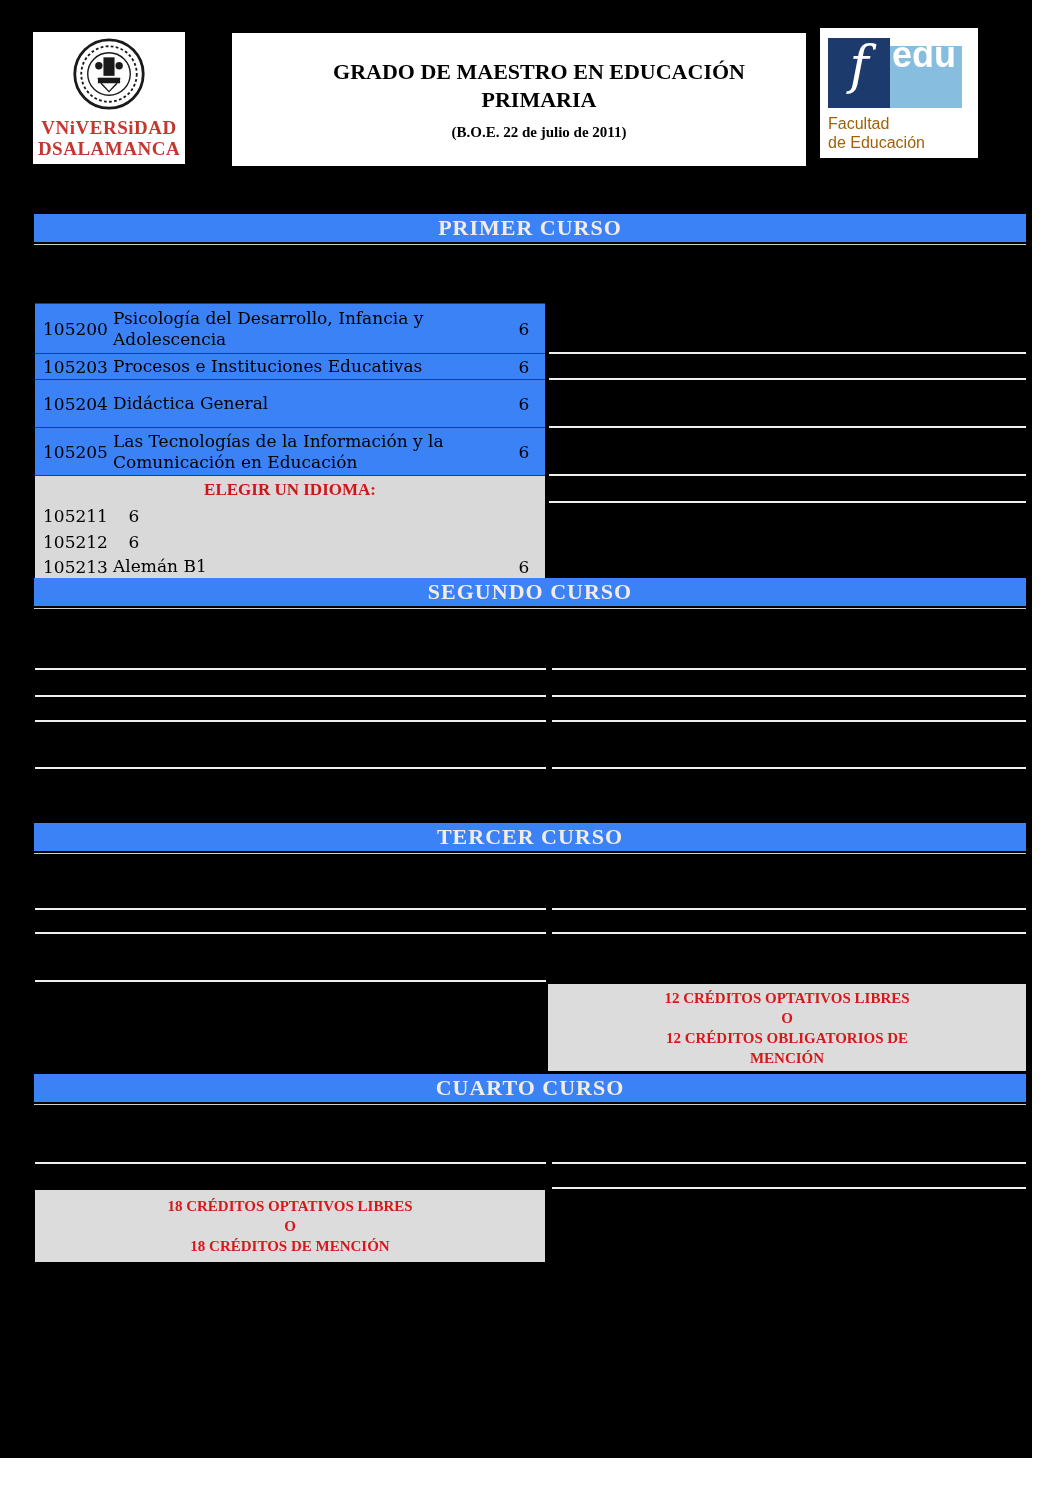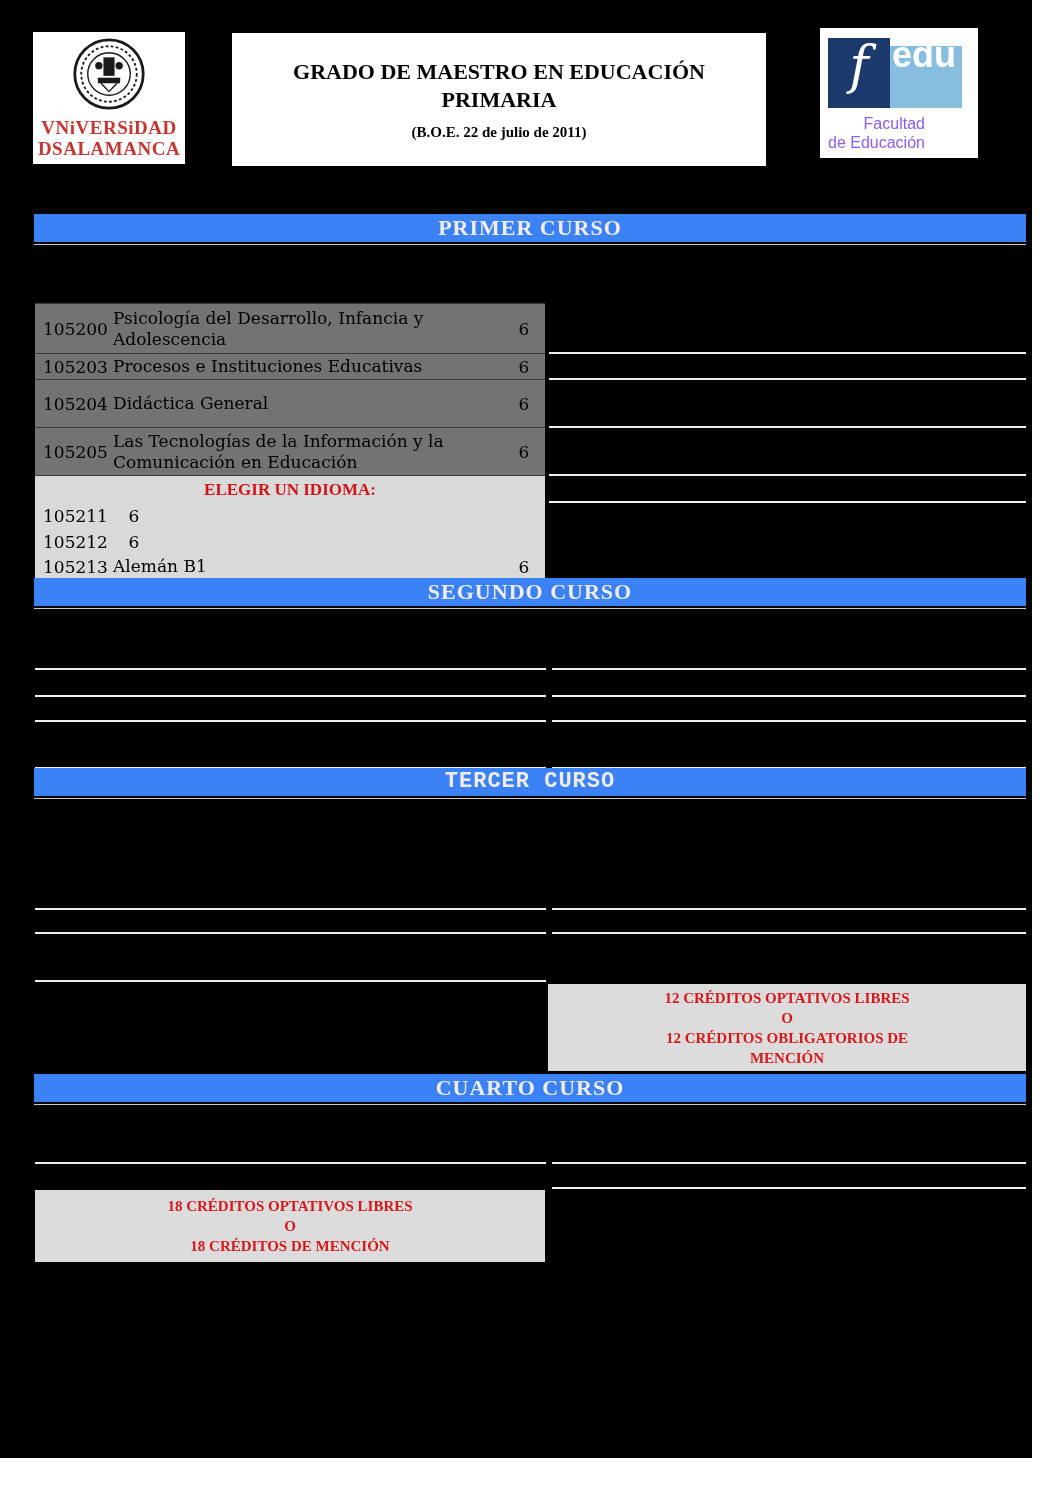--- a/index.html
+++ b/index.html
@@ -22,21 +22,21 @@
   }
   .usal-seal{margin-top:5px;}
   .usal-text{
     color:#C63631;font-family:"Liberation Serif",serif;font-weight:bold;
     font-size:19px;line-height:21px;letter-spacing:0.5px;margin-top:2px;
   }
   .title-box{
     position:absolute;left:232px;top:33px;width:534px;height:133px;
     background:#ffffff;display:flex;flex-direction:column;
     align-items:center;justify-content:center;text-align:center;
-    font-family:"Liberation Serif",serif;color:#000;
+    font-family:"Liberation Serif",serif;color:#000;padding-left:40px;
   }
   .title-main{font-size:22px;font-weight:bold;line-height:28px;}
   .title-boe{font-size:15px;font-weight:bold;margin-top:10px;}
   .edu-box{
     position:absolute;left:820px;top:28px;width:158px;height:130px;
     background:#ffffff;
   }
   .edu-dark{
     position:absolute;left:8px;top:10px;width:62px;height:70px;
     background:#1C3A6B;
@@ -51,44 +51,44 @@
     background:#87BDDF;overflow:hidden;
   }
   .edu-word{
     position:absolute;left:2px;top:-12px;
     color:#ffffff;font-family:"Liberation Sans",sans-serif;
     font-weight:bold;font-size:36px;
   }
   .edu-faculty{
     position:absolute;left:8px;top:86px;
     font-family:"Liberation Sans",sans-serif;font-size:16px;
-    line-height:19px;color:#8b5cf6;text-align:right;
+    line-height:19px;color:#a16207;text-align:left;
   }
   
   .banner{
     position:absolute;left:34px;width:992px;height:28px;
     background:#3b82f6;color:#F2ECE4;
     font-family:"Liberation Serif",serif;font-weight:bold;
     font-size:22px;line-height:28px;text-align:center;letter-spacing:1px;
   }
   .banner::after{
     content:"";position:absolute;left:0;right:0;bottom:-3px;height:1px;
     background:#cfcfcf;
   }
   .banner-primer{top:214px;}
   .banner-segundo{top:578px;}
-  .banner-tercer{top:768px;font-family:Liberation Mono, monospace;}
+  .banner-tercer{top:823px;}
   .banner-cuarto{top:1074px;}
   
   .course-table{
     position:absolute;left:35px;top:303px;width:510px;
     background:#ffffff;border-top:1px solid #3c3c3c;
     font-size:17px;color:#000;
   }
-  .trow{display:flex;align-items:center;box-sizing:border-box;background:#737373;}
+  .trow{display:flex;align-items:center;box-sizing:border-box;background:#3b82f6;}
   .trow.white{border-bottom:1px solid #3c3c3c;}
   .trow.gray{background:#D9D9D9;}
   .h50{height:50px;} .h26{height:26px;} .h48{height:48px;} .h25{height:25px;}
   .tcode{width:70px;padding-left:8px;flex:none;}
   .tname{flex:1;line-height:21px;padding-right:4px;}
   .tcred{width:42px;text-align:center;flex:none;}
   .elegir-row{
     display:block;box-sizing:border-box;height:27px;background:#D9D9D9;
     color:#D01518;font-family:"Liberation Serif",serif;font-weight:bold;
     font-size:17px;line-height:27px;text-align:center;

